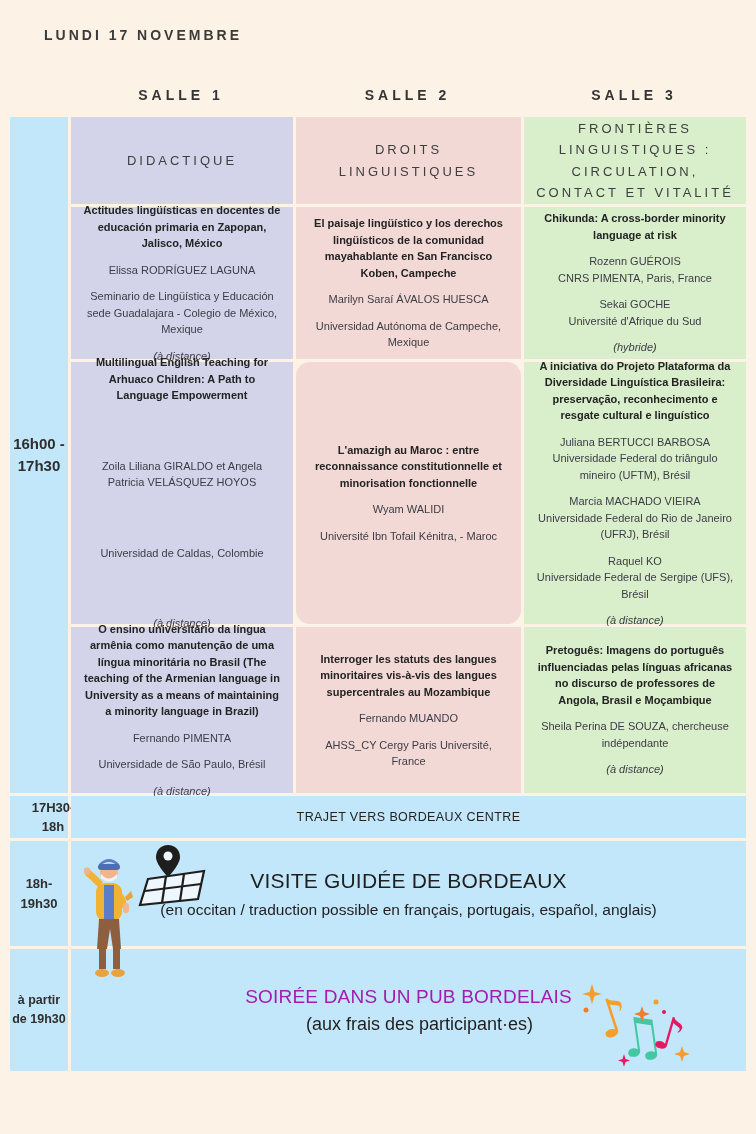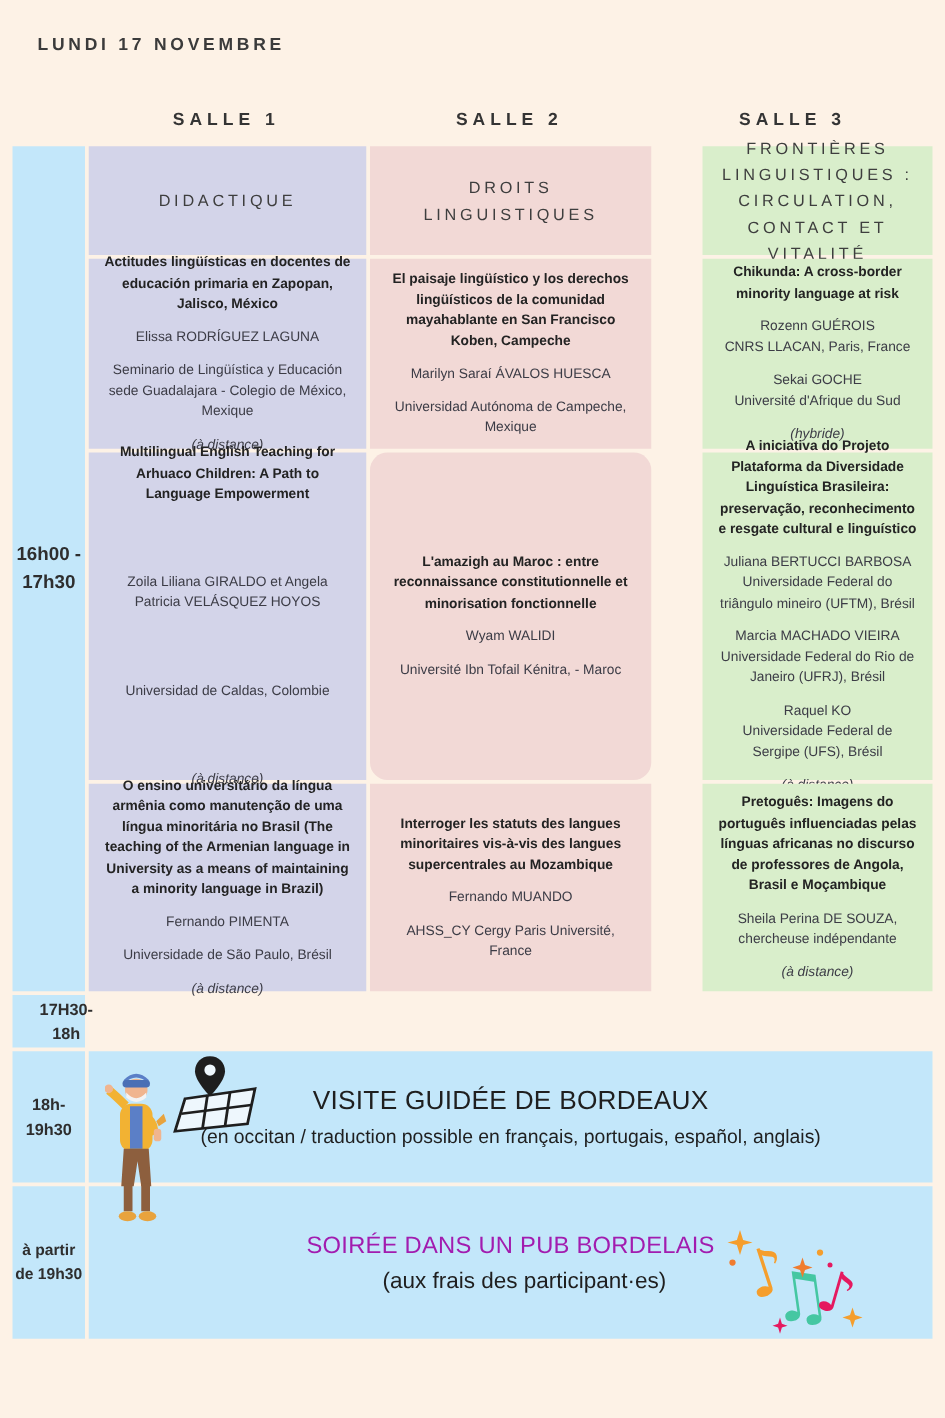--- a/index.html
+++ b/index.html
@@ -1,39 +1,39 @@
 <!DOCTYPE html>
 <html><head>
 <meta charset="utf-8">
 <title>Programme</title>
 <style>
   html,body{margin:0;padding:0;}
   body{background:#fdf2e6;font-family:"Liberation Sans",sans-serif;}
   .page{position:relative;width:756px;height:1134px;background:#fdf2e6;overflow:hidden;margin:0 auto;}
 
-  .date-title{position:absolute;left:30px;top:27px;font-size:14px;font-weight:600;
+  .date-title{position:absolute;left:44px;top:27px;font-size:14px;font-weight:600;
     letter-spacing:3px;color:#3b3b3b;}
 
   .salle{position:absolute;top:87px;font-size:14px;font-weight:700;letter-spacing:4px;
     color:#343434;text-align:center;}
   .salle.s1{left:70px;width:222px;}
   .salle.s2{left:295px;width:225px;}
   .salle.s3{left:523px;width:222px;}
 
   .grid{position:absolute;left:10px;top:117px;width:736px;display:grid;
     grid-template-columns:58px 222px 225px 222px;
     grid-template-rows:87px 152px 262px 166px 42px 105px 122px;
     gap:3px;}
 
   .cell{display:flex;flex-direction:column;align-items:center;justify-content:center;
     text-align:center;box-sizing:border-box;}
   .blue{background:#c3e7fa;}
   .lav{background:#d3d4e9;}
   .pink{background:#f2d9d6;}
-  .green{background:#d9eecb;margin-left:38px;}
+  .green{background:#d9eecb;}
 
   .theme{font-size:13px;font-weight:500;letter-spacing:3px;line-height:1.62;
     color:#3e3e3e;padding:4px 6px;}
 
   .time{font-weight:700;color:#2e2e2e;font-size:15px;line-height:1.5;}
   .time.small{font-size:13px;}
   .time.xsmall{font-size:12.5px;}
 
   .session{padding:10px 12px;font-size:11px;line-height:1.5;color:#3c3c46;}
   .session .t{margin:0;font-weight:700;color:#232323;}
@@ -88,21 +88,21 @@
       <p class="mode">(à distance)</p>
     </div>
     <div class="cell session pink" style="grid-column:3;grid-row:2;">
       <p class="t">El paisaje lingüístico y los derechos lingüísticos de la comunidad mayahablante en San Francisco Koben, Campeche</p>
       <p>Marilyn Saraí ÁVALOS HUESCA</p>
       <p>Universidad Autónoma de Campeche, Mexique</p>
     </div>
     <div class="cell session green" style="grid-column:4;grid-row:2;">
       <p class="t">Chikunda: A cross-border minority language at risk</p>
       <p>Rozenn GUÉROIS</p>
-      <p class="cont">CNRS LLACAN, Paris, France</p>
+      <p class="cont">CNRS PIMENTA, Paris, France</p>
       <p>Sekai GOCHE</p>
       <p class="cont">Université d'Afrique du Sud</p>
       <p class="mode">(hybride)</p>
     </div>
 
     <div class="cell session lav" style="grid-column:2;grid-row:3;gap:44px;">
       <p class="t">Multilingual English Teaching for Arhuaco Children: A Path to Language Empowerment</p>
       <p>Zoila Liliana GIRALDO  et Angela Patricia VELÁSQUEZ HOYOS</p>
       <p>Universidad de Caldas, Colombie</p>
       <p class="mode">(à distance)</p>
@@ -137,20 +137,23 @@
     <div class="cell session green" style="grid-column:4;grid-row:4;">
       <p class="t">Pretoguês: Imagens do português influenciadas pelas línguas africanas no discurso de professores de Angola, Brasil e Moçambique</p>
       <p>Sheila Perina DE SOUZA, chercheuse indépendante</p>
       <p class="mode">(à distance)</p>
     </div>
 
     <div class="cell blue" style="grid-column:1;grid-row:5;padding-left:28px;">
       <div class="time small">17H30-</div>
       <div class="time small">18h</div>
     </div>
+    <div class="cell blue" style="grid-column:2/span 3;grid-row:5;">
+      <div class="trajet-label">TRAJET VERS BORDEAUX CENTRE</div>
+    </div>
 
     <div class="cell blue" style="grid-column:1;grid-row:6;">
       <div class="time small">18h-</div>
       <div class="time small">19h30</div>
     </div>
     <div class="cell blue" style="grid-column:2/span 3;grid-row:6;">
       <div class="big-title">VISITE GUIDÉE DE BORDEAUX</div>
       <div class="big-sub">(en occitan / traduction possible en français, portugais, español, anglais)</div>
     </div>
 

